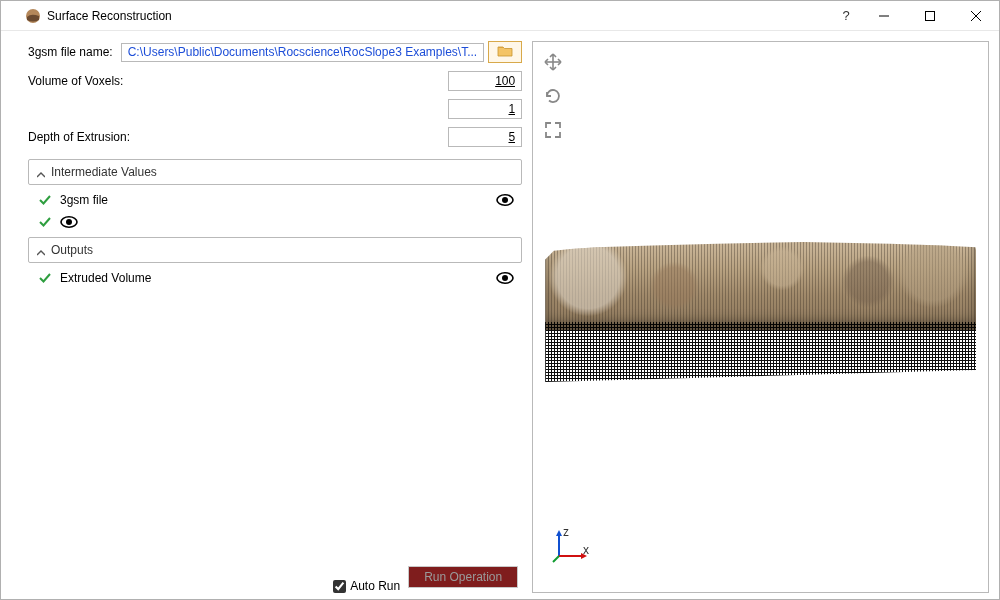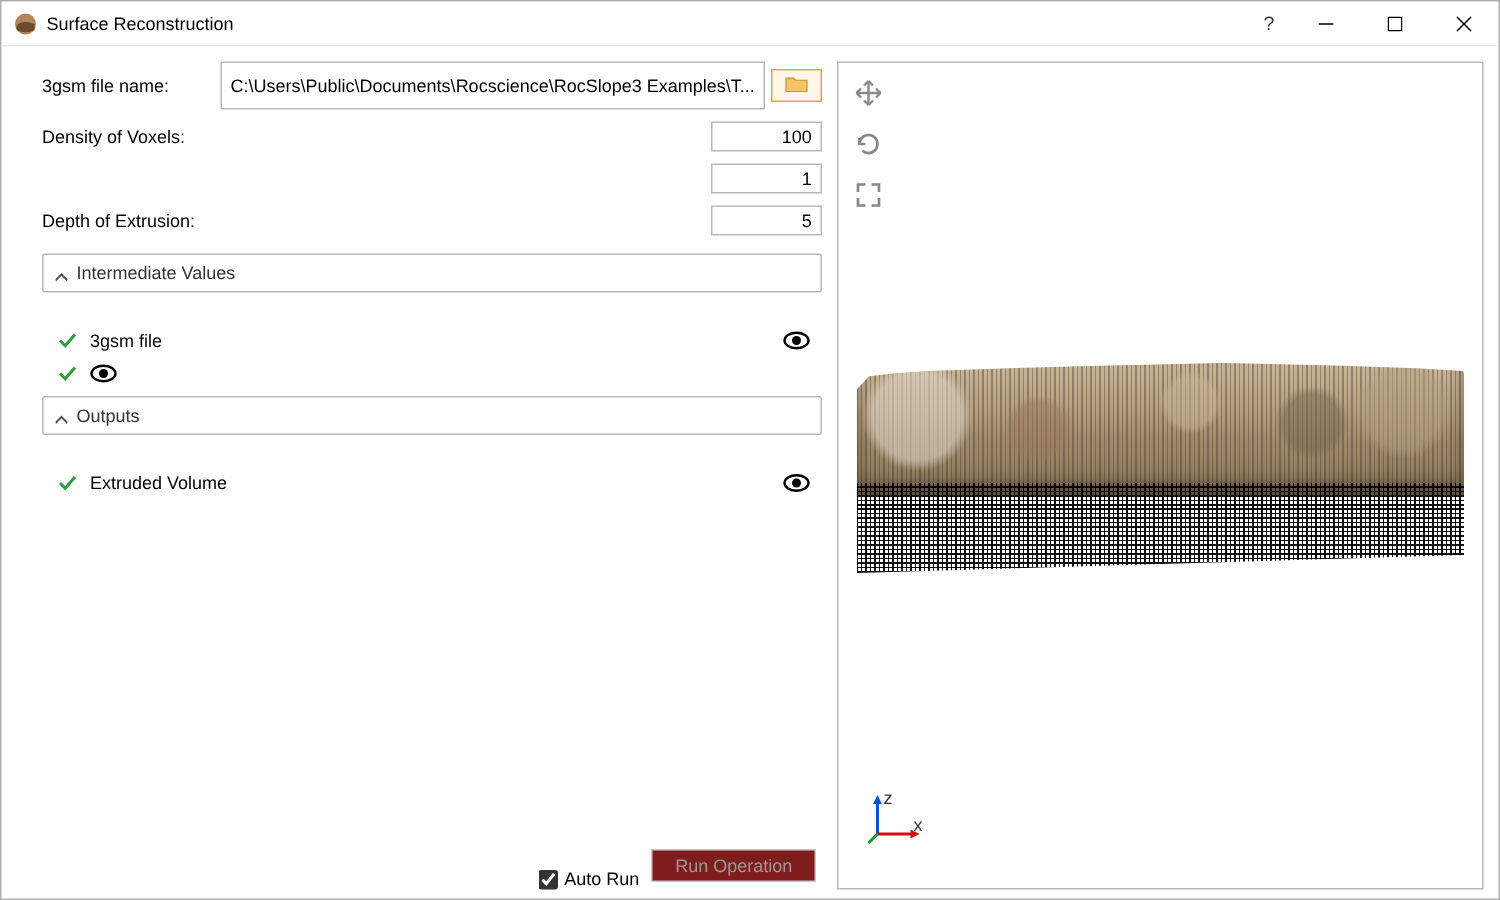--- a/index.html
+++ b/index.html
@@ -1,35 +1,35 @@
 <!DOCTYPE html>
 <html><head>
 <meta charset="utf-8">
 <style>
 * { box-sizing: border-box; margin: 0; padding: 0; font-family: "Segoe UI", Tahoma, sans-serif; font-size: 12px; }
 html, body { width: 1000px; height: 600px; background: #fff; color: #000; }
 .window { width: 1000px; height: 600px; border: 1px solid #b0b0b0; display: flex; flex-direction: column; background: #fff; }
-.titlebar { height: 30px; display: flex; align-items: center; padding: 0 0 0 8px; border-bottom: 1px solid #e8e8e8; }
+.titlebar { height: 30px; display: flex; align-items: center; padding: 0 0 0 24px; border-bottom: 1px solid #e8e8e8; }
 .titlebar-icon { width: 16px; height: 16px; margin-right: 6px; }
 .titlebar-title { flex: 0 0 auto; font-size: 12px; }
 .titlebar-spacer { flex: 1; }
 .winbtn { width: 46px; height: 30px; display: flex; align-items: center; justify-content: center; background: transparent; border: none; }
 .winbtn svg { width: 10px; height: 10px; }
 .help-icon { width: 30px; height: 30px; display:flex; align-items:center; justify-content:center; font-size: 13px; color:#333;}
 .body { flex: 1; display: flex; flex-direction: column; }
 .main { flex: 1; display: flex; padding: 10px 10px 6px 27px; gap: 10px; overflow: hidden; }
 .left { flex: 0 0 490px; display: flex; flex-direction: column; }
 .right { flex: 1; border: 1px solid #b9b9b9; background: #fff; position: relative; overflow: hidden; }
 .row { display: flex; align-items: center; margin-bottom: 8px; }
 .row-label { flex: 0 0 auto; padding-right: 8px; white-space: nowrap; }
-.path-input { flex: 1; height: 32px; border: 1px solid #b9b9b9; padding: 0 6px; background:#fff; color:#000000; overflow:hidden; white-space:nowrap; text-overflow:ellipsis; display:flex; align-items:center;margin-left:26px; }
+.path-input { flex: 1; height: 19px; border: 1px solid #b9b9b9; padding: 0 6px; background:#fff; color:#1d4ed8; overflow:hidden; white-space:nowrap; text-overflow:ellipsis; display:flex; align-items:center; }
 .browse-btn { width: 34px; height: 22px; margin-left: 4px; border: 1px solid #d8a94a; background: #fff7e8; display: flex; align-items:center; justify-content:center; }
-.num-input { width: 74px; height: 20px; border: 1px solid #b9b9b9; text-align: right; padding: 0 6px; margin-left: auto; }
+.num-input { width: 74px; height: 20px; border: 1px solid #b9b9b9; text-align: right; padding: 0 6px; margin-left: auto; text-decoration: underline; }
 .row-wide-label { flex:1; }
-.section-header { height: 26px; border: 1px solid #b9b9b9; border-radius: 2px; background: #fff; display:flex; align-items:center; padding: 0 8px; margin-top: 4px; margin-bottom: 21px; color:#333; font-size:12px; }
+.section-header { height: 26px; border: 1px solid #b9b9b9; border-radius: 2px; background: #fff; display:flex; align-items:center; padding: 0 8px; margin-top: 4px; margin-bottom: 4px; color:#333; font-size:12px; }
 .section-header .chev { margin-right: 6px; width: 8px; height: 8px; }
 .item-row { display:flex; align-items:flex-end; padding: 4px 8px 4px 10px; }
 .check { width: 14px; height: 14px; margin-right: 8px; flex:0 0 auto; }
 .item-label { flex:1; }
 .eye { width: 18px; height: 14px; flex:0 0 auto; }
 .viewer-tools { position:absolute; top:8px; left:8px; display:flex; flex-direction:column; gap:10px; }
 .tool { width: 24px; height: 24px; display:flex; align-items:center; justify-content:center; color:#888; }
 .tool svg { width: 20px; height: 20px; }
 .rock { position:absolute; top: 200px; left: 12px; right: 12px; height: 130px; }
 .rock-face { position:absolute; left:0; right:0; top:0; height:88px; background:
@@ -98,21 +98,21 @@
               <span>C:\Users\Public\Documents\Rocscience\RocSlope3 Examples\T...</span>
             </div>
           <button class="browse-btn">
             <span><svg width="16" height="14" viewBox="0 0 16 14">
                   <path d="M1 3 L6 3 L7.5 4.5 L15 4.5 L15 12 L1 12 Z" fill="#f4c466" stroke="#c8942f" stroke-width="0.8"></path>
                   <path d="M1 3 L6 3 L7 4 L1 4 Z" fill="#d9a23e"></path>
                 </svg></span>
           </button>
         </div>
         <div class="row">
-          <span class="row-label row-wide-label">Density of Voxels:</span>
+          <span class="row-label row-wide-label">Volume of Voxels:</span>
           <input class="num-input" value="100" style="">
         </div>
         <div class="row">
           <input class="num-input" value="1" style="">
         </div>
         <div class="row">
           <span class="row-label row-wide-label">Depth of Extrusion:</span>
           <input class="num-input" value="5" style="">
         </div>
 

